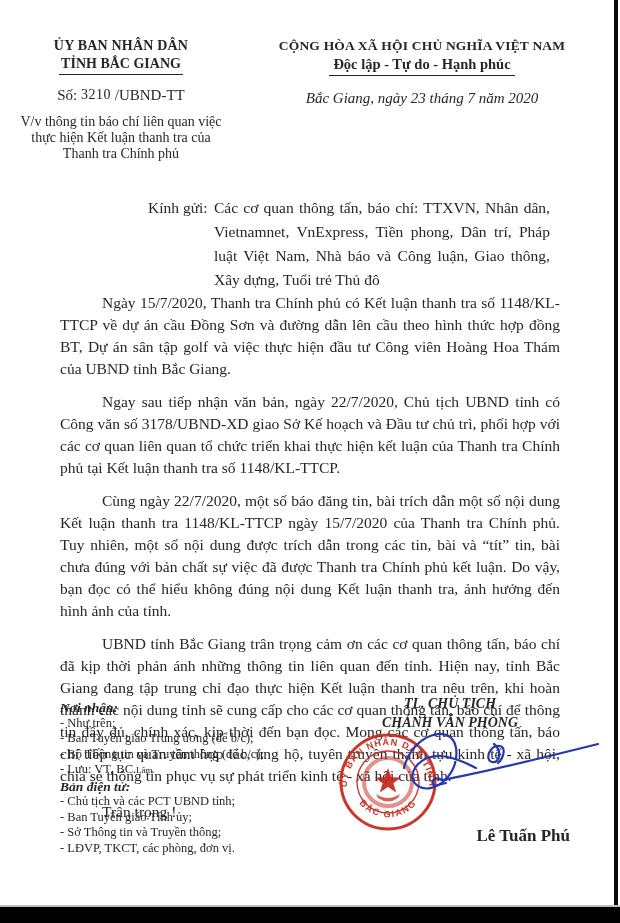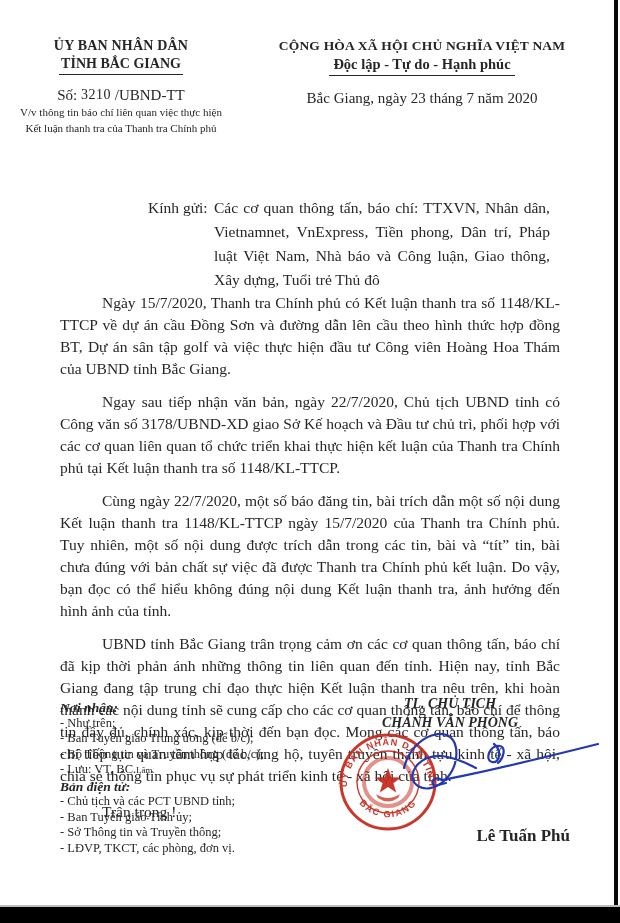--- a/index.html
+++ b/index.html
@@ -11,24 +11,24 @@
   .scan-edge-bottom{position:absolute;left:0;bottom:0;width:620px;height:16px;background:#000;border-top:2px solid #bdbdbd;}
 
   
   .header{position:absolute;top:38px;left:0;width:612px;display:flex;}
   .hdr-left{width:242px;text-align:center;}
   .hdr-right{width:360px;text-align:center;}
   .org1{font-weight:bold;font-size:14px;letter-spacing:.2px;}
   .org2{font-weight:bold;font-size:14px;display:inline-block;border-bottom:1.5px solid #262626;padding:0 2px 2px 2px;}
   .doc-num{margin-top:12px;font-size:15px;}
   .doc-num .num{font-size:14px;position:relative;top:-1px;letter-spacing:.5px;}
-  .subject{font-size:11px;line-height:16px;width:205px;margin-left:auto;margin-right:auto;}
+  .subject{margin-top:10px;font-size:14px;line-height:16px;width:205px;margin-left:auto;margin-right:auto;}
   .nat1{font-weight:bold;font-size:13.5px;letter-spacing:.2px;}
   .nat2{font-weight:bold;font-size:14.5px;display:inline-block;border-bottom:1.5px solid #262626;padding:0 4px 2px 4px;margin-top:2px;}
-  .place-date{margin-top:14px;font-size:15px;}
+  .place-date{margin-top:14px;font-style:italic;font-size:15px;}
 
   
   .recipient{position:absolute;top:196px;left:148px;width:402px;display:flex;font-size:15.5px;line-height:24px;}
   .recipient .label{flex:0 0 66px;}
   .recipient .names{flex:1;text-align:justify;}
 
   
   .body-text{position:absolute;top:292px;left:60px;width:500px;font-size:15.5px;line-height:22px;text-align:justify;}
   .body-text p{margin:0 0 11px 0;text-indent:42px;}
   .closing{text-indent:42px;margin-top:14px;font-size:15.5px;}

